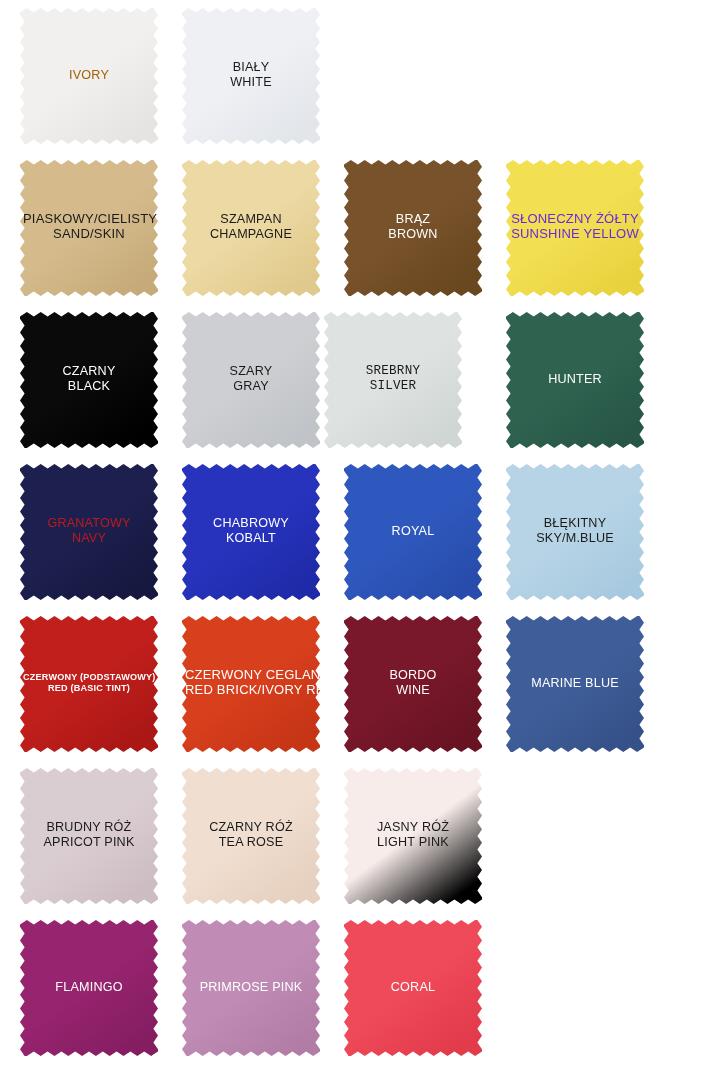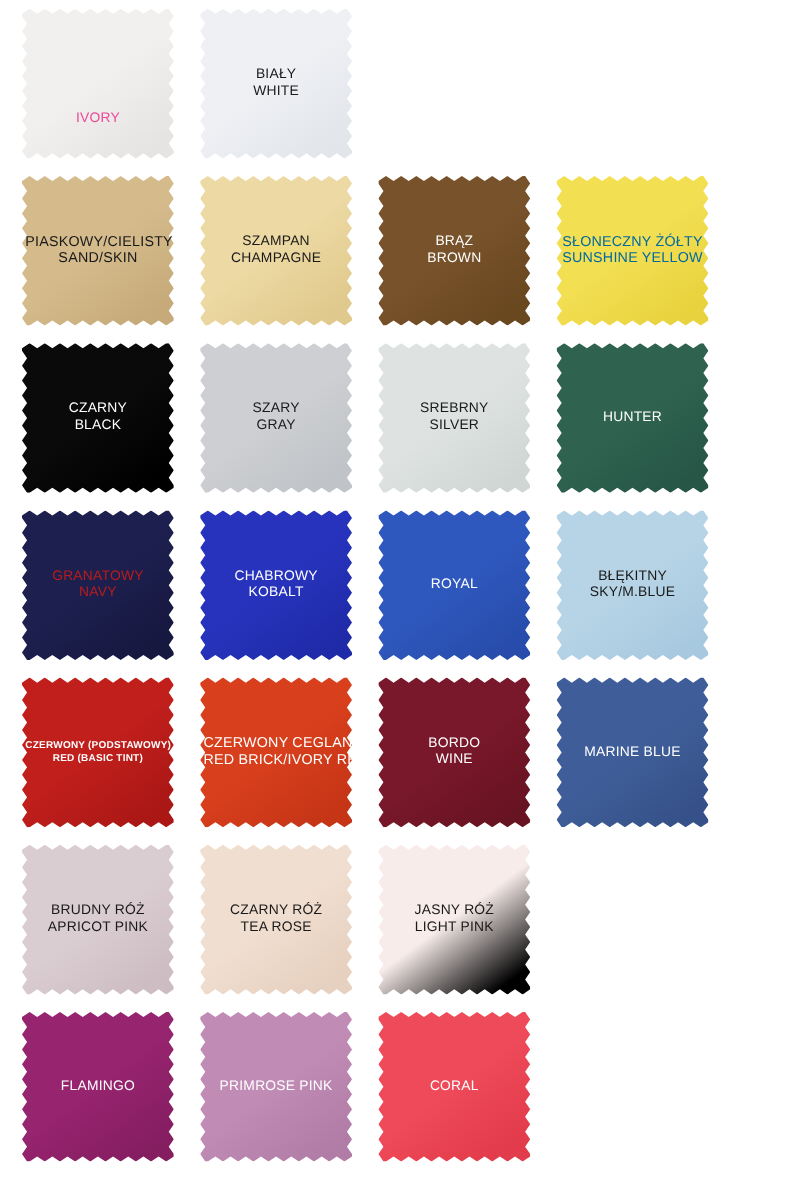--- a/index.html
+++ b/index.html
@@ -69,21 +69,21 @@
       <svg class="swatch-fabric" viewBox="0 0 138 136" preserveAspectRatio="none">
         <defs>
           <linearGradient id="g0" x1="0" y1="0" x2="0.75" y2="1">
             <stop offset="0%" stop-color="#f1f0ee"></stop>
             <stop offset="55%" stop-color="#f1f0ee"></stop>
             <stop offset="100%" stop-color="#e6e4e2"></stop>
           </linearGradient>
         </defs>
         <path d="M0.00,4.60 L6.90,0.00 L13.80,4.60 L20.70,0.00 L27.60,4.60 L34.50,0.00 L41.40,4.60 L48.30,0.00 L55.20,4.60 L62.10,0.00 L69.00,4.60 L75.90,0.00 L82.80,4.60 L89.70,0.00 L96.60,4.60 L103.50,0.00 L110.40,4.60 L117.30,0.00 L124.20,4.60 L131.10,0.00 L133.40,0.00 L138.00,6.80 L133.40,13.60 L138.00,20.40 L133.40,27.20 L138.00,34.00 L133.40,40.80 L138.00,47.60 L133.40,54.40 L138.00,61.20 L133.40,68.00 L138.00,74.80 L133.40,81.60 L138.00,88.40 L133.40,95.20 L138.00,102.00 L133.40,108.80 L138.00,115.60 L133.40,122.40 L138.00,129.20 L138.00,131.40 L131.10,136.00 L124.20,131.40 L117.30,136.00 L110.40,131.40 L103.50,136.00 L96.60,131.40 L89.70,136.00 L82.80,131.40 L75.90,136.00 L69.00,131.40 L62.10,136.00 L55.20,131.40 L48.30,136.00 L41.40,131.40 L34.50,136.00 L27.60,131.40 L20.70,136.00 L13.80,131.40 L6.90,136.00 L4.60,136.00 L0.00,129.20 L4.60,122.40 L0.00,115.60 L4.60,108.80 L0.00,102.00 L4.60,95.20 L0.00,88.40 L4.60,81.60 L0.00,74.80 L4.60,68.00 L0.00,61.20 L4.60,54.40 L0.00,47.60 L4.60,40.80 L0.00,34.00 L4.60,27.20 L0.00,20.40 L4.60,13.60 L0.00,6.80 Z" fill="url(#g0)"></path>
       </svg>
-      <div class="swatch-label fs-normal" style="color: #ec4899; margin-top: 32px;">
+      <div class="swatch-label fs-normal" style="color: #a16207;">
         <span class="line">IVORY</span>
       </div>
     </div>
     <div class="swatch-cell" style="left: 182px; top: 8px; width: 138px; height: 136px;">
       <svg class="swatch-fabric" viewBox="0 0 138 136" preserveAspectRatio="none">
         <defs>
           <linearGradient id="g1" x1="0" y1="0" x2="0.75" y2="1">
             <stop offset="0%" stop-color="#eef0f4"></stop>
             <stop offset="55%" stop-color="#eef0f4"></stop>
             <stop offset="100%" stop-color="#e2e5ea"></stop>
@@ -148,21 +148,21 @@
       <svg class="swatch-fabric" viewBox="0 0 138 136" preserveAspectRatio="none">
         <defs>
           <linearGradient id="g5" x1="0" y1="0" x2="0.75" y2="1">
             <stop offset="0%" stop-color="#f2df52"></stop>
             <stop offset="55%" stop-color="#f2df52"></stop>
             <stop offset="100%" stop-color="#e8d23d"></stop>
           </linearGradient>
         </defs>
         <path d="M0.00,4.60 L6.90,0.00 L13.80,4.60 L20.70,0.00 L27.60,4.60 L34.50,0.00 L41.40,4.60 L48.30,0.00 L55.20,4.60 L62.10,0.00 L69.00,4.60 L75.90,0.00 L82.80,4.60 L89.70,0.00 L96.60,4.60 L103.50,0.00 L110.40,4.60 L117.30,0.00 L124.20,4.60 L131.10,0.00 L133.40,0.00 L138.00,6.80 L133.40,13.60 L138.00,20.40 L133.40,27.20 L138.00,34.00 L133.40,40.80 L138.00,47.60 L133.40,54.40 L138.00,61.20 L133.40,68.00 L138.00,74.80 L133.40,81.60 L138.00,88.40 L133.40,95.20 L138.00,102.00 L133.40,108.80 L138.00,115.60 L133.40,122.40 L138.00,129.20 L138.00,131.40 L131.10,136.00 L124.20,131.40 L117.30,136.00 L110.40,131.40 L103.50,136.00 L96.60,131.40 L89.70,136.00 L82.80,131.40 L75.90,136.00 L69.00,131.40 L62.10,136.00 L55.20,131.40 L48.30,136.00 L41.40,131.40 L34.50,136.00 L27.60,131.40 L20.70,136.00 L13.80,131.40 L6.90,136.00 L4.60,136.00 L0.00,129.20 L4.60,122.40 L0.00,115.60 L4.60,108.80 L0.00,102.00 L4.60,95.20 L0.00,88.40 L4.60,81.60 L0.00,74.80 L4.60,68.00 L0.00,61.20 L4.60,54.40 L0.00,47.60 L4.60,40.80 L0.00,34.00 L4.60,27.20 L0.00,20.40 L4.60,13.60 L0.00,6.80 Z" fill="url(#g5)"></path>
       </svg>
-      <div class="swatch-label fs-small" style="color: #0369a1;">
+      <div class="swatch-label fs-small" style="color: #6d28d9;">
         <span class="line">SŁONECZNY ŻÓŁTY</span>
         <span class="line">SUNSHINE YELLOW</span>
       </div>
     </div>
     <div class="swatch-cell" style="left: 20px; top: 312px; width: 138px; height: 136px;">
       <svg class="swatch-fabric" viewBox="0 0 138 136" preserveAspectRatio="none">
         <defs>
           <linearGradient id="g6" x1="0" y1="0" x2="0.75" y2="1">
             <stop offset="0%" stop-color="#0a0a0a"></stop>
             <stop offset="55%" stop-color="#0a0a0a"></stop>
@@ -185,21 +185,21 @@
             <stop offset="100%" stop-color="#c0c3c7"></stop>
           </linearGradient>
         </defs>
         <path d="M0.00,4.60 L6.90,0.00 L13.80,4.60 L20.70,0.00 L27.60,4.60 L34.50,0.00 L41.40,4.60 L48.30,0.00 L55.20,4.60 L62.10,0.00 L69.00,4.60 L75.90,0.00 L82.80,4.60 L89.70,0.00 L96.60,4.60 L103.50,0.00 L110.40,4.60 L117.30,0.00 L124.20,4.60 L131.10,0.00 L133.40,0.00 L138.00,6.80 L133.40,13.60 L138.00,20.40 L133.40,27.20 L138.00,34.00 L133.40,40.80 L138.00,47.60 L133.40,54.40 L138.00,61.20 L133.40,68.00 L138.00,74.80 L133.40,81.60 L138.00,88.40 L133.40,95.20 L138.00,102.00 L133.40,108.80 L138.00,115.60 L133.40,122.40 L138.00,129.20 L138.00,131.40 L131.10,136.00 L124.20,131.40 L117.30,136.00 L110.40,131.40 L103.50,136.00 L96.60,131.40 L89.70,136.00 L82.80,131.40 L75.90,136.00 L69.00,131.40 L62.10,136.00 L55.20,131.40 L48.30,136.00 L41.40,131.40 L34.50,136.00 L27.60,131.40 L20.70,136.00 L13.80,131.40 L6.90,136.00 L4.60,136.00 L0.00,129.20 L4.60,122.40 L0.00,115.60 L4.60,108.80 L0.00,102.00 L4.60,95.20 L0.00,88.40 L4.60,81.60 L0.00,74.80 L4.60,68.00 L0.00,61.20 L4.60,54.40 L0.00,47.60 L4.60,40.80 L0.00,34.00 L4.60,27.20 L0.00,20.40 L4.60,13.60 L0.00,6.80 Z" fill="url(#g7)"></path>
       </svg>
       <div class="swatch-label fs-normal" style="color: rgb(26, 26, 26);">
         <span class="line">SZARY</span>
         <span class="line">GRAY</span>
       </div>
     </div>
-    <div class="swatch-cell" style="left: 344px; top: 312px; width: 138px; height: 136px;">
+    <div class="swatch-cell" style="left: 324px; top: 312px; width: 138px; height: 136px; font-family: Liberation Mono, monospace;">
       <svg class="swatch-fabric" viewBox="0 0 138 136" preserveAspectRatio="none">
         <defs>
           <linearGradient id="g8" x1="0" y1="0" x2="0.75" y2="1">
             <stop offset="0%" stop-color="#dee3e1"></stop>
             <stop offset="55%" stop-color="#dee3e1"></stop>
             <stop offset="100%" stop-color="#d0d6d3"></stop>
           </linearGradient>
         </defs>
         <path d="M0.00,4.60 L6.90,0.00 L13.80,4.60 L20.70,0.00 L27.60,4.60 L34.50,0.00 L41.40,4.60 L48.30,0.00 L55.20,4.60 L62.10,0.00 L69.00,4.60 L75.90,0.00 L82.80,4.60 L89.70,0.00 L96.60,4.60 L103.50,0.00 L110.40,4.60 L117.30,0.00 L124.20,4.60 L131.10,0.00 L133.40,0.00 L138.00,6.80 L133.40,13.60 L138.00,20.40 L133.40,27.20 L138.00,34.00 L133.40,40.80 L138.00,47.60 L133.40,54.40 L138.00,61.20 L133.40,68.00 L138.00,74.80 L133.40,81.60 L138.00,88.40 L133.40,95.20 L138.00,102.00 L133.40,108.80 L138.00,115.60 L133.40,122.40 L138.00,129.20 L138.00,131.40 L131.10,136.00 L124.20,131.40 L117.30,136.00 L110.40,131.40 L103.50,136.00 L96.60,131.40 L89.70,136.00 L82.80,131.40 L75.90,136.00 L69.00,131.40 L62.10,136.00 L55.20,131.40 L48.30,136.00 L41.40,131.40 L34.50,136.00 L27.60,131.40 L20.70,136.00 L13.80,131.40 L6.90,136.00 L4.60,136.00 L0.00,129.20 L4.60,122.40 L0.00,115.60 L4.60,108.80 L0.00,102.00 L4.60,95.20 L0.00,88.40 L4.60,81.60 L0.00,74.80 L4.60,68.00 L0.00,61.20 L4.60,54.40 L0.00,47.60 L4.60,40.80 L0.00,34.00 L4.60,27.20 L0.00,20.40 L4.60,13.60 L0.00,6.80 Z" fill="url(#g8)"></path>
       </svg>

